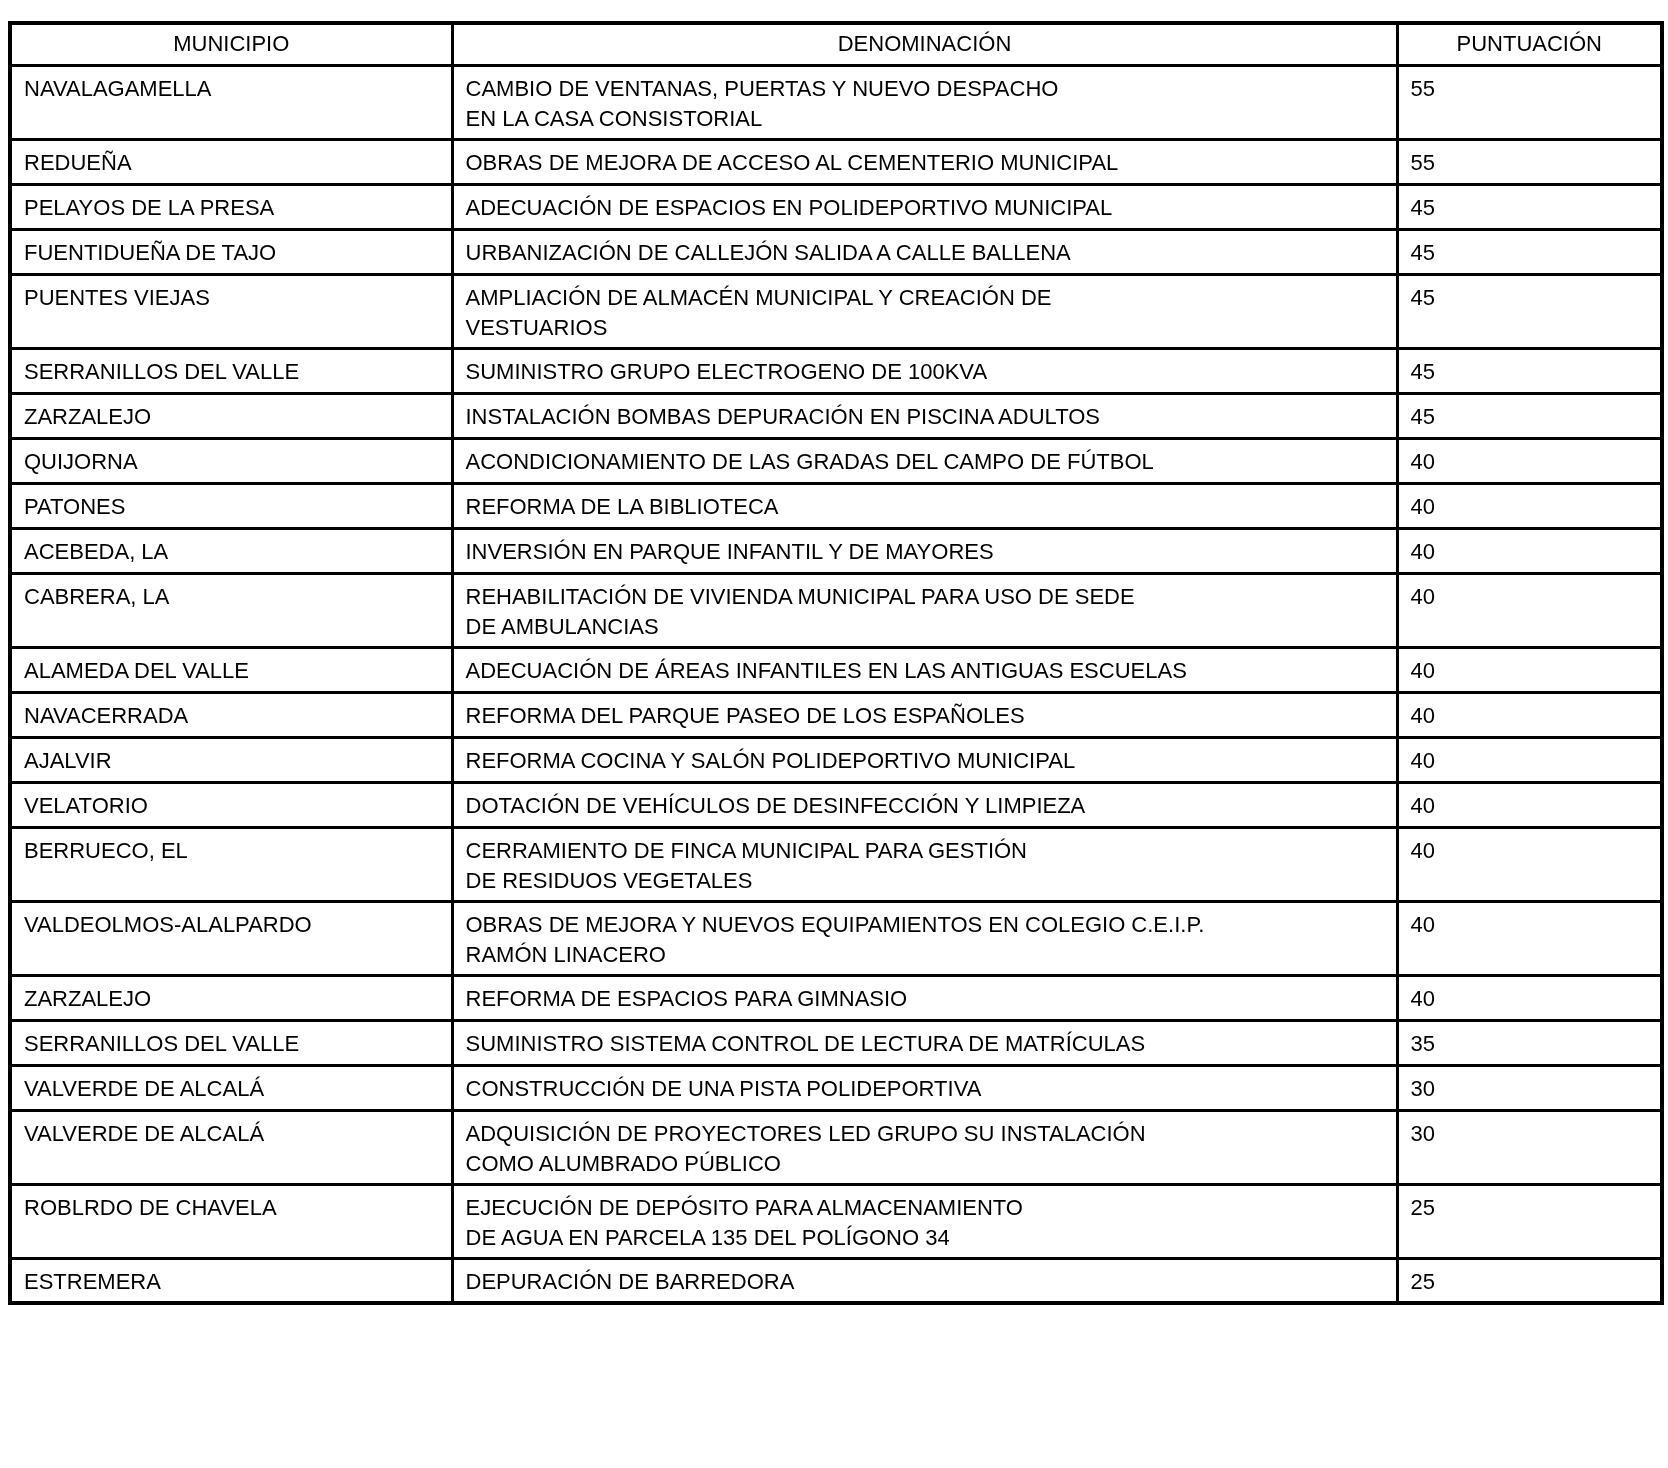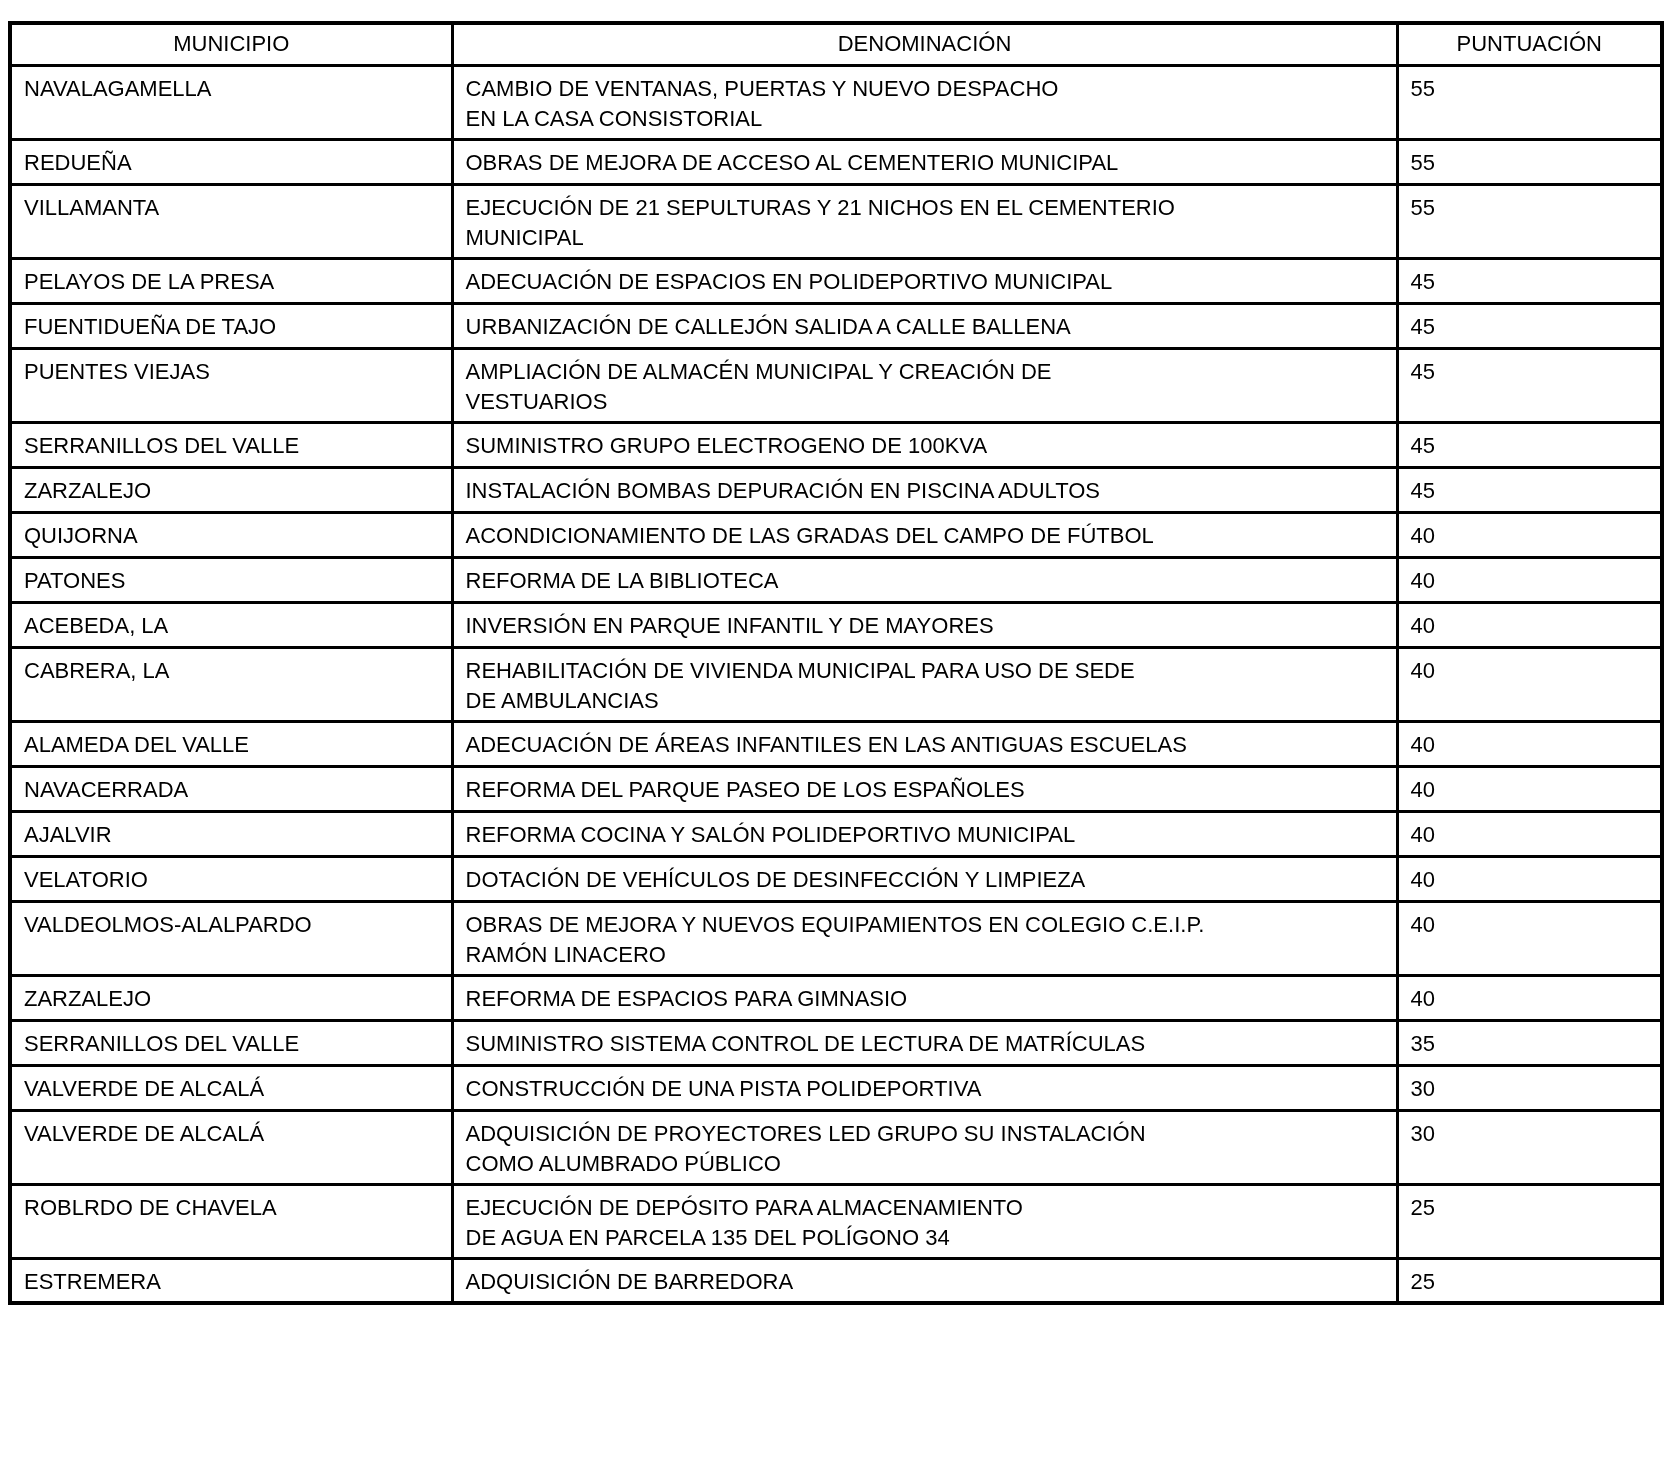--- a/index.html
+++ b/index.html
@@ -70,26 +70,20 @@
         <td class="col-denominacion">CAMBIO DE VENTANAS, PUERTAS Y NUEVO DESPACHO
 EN LA CASA CONSISTORIAL</td>
         <td class="col-puntuacion">55</td>
       </tr>
       <tr>
         <td class="col-municipio">REDUEÑA</td>
         <td class="col-denominacion">OBRAS DE MEJORA DE ACCESO AL CEMENTERIO MUNICIPAL</td>
         <td class="col-puntuacion">55</td>
       </tr>
       <tr>
-        <td class="col-municipio">VILLAMANTA</td>
-        <td class="col-denominacion">EJECUCIÓN DE 21 SEPULTURAS Y 21 NICHOS EN EL CEMENTERIO
-MUNICIPAL</td>
-        <td class="col-puntuacion">55</td>
-      </tr>
-      <tr>
         <td class="col-municipio">PELAYOS DE LA PRESA</td>
         <td class="col-denominacion">ADECUACIÓN DE ESPACIOS EN POLIDEPORTIVO MUNICIPAL</td>
         <td class="col-puntuacion">45</td>
       </tr>
       <tr>
         <td class="col-municipio">FUENTIDUEÑA DE TAJO</td>
         <td class="col-denominacion">URBANIZACIÓN DE CALLEJÓN SALIDA A CALLE BALLENA</td>
         <td class="col-puntuacion">45</td>
       </tr>
       <tr>
@@ -143,20 +137,26 @@
         <td class="col-municipio">AJALVIR</td>
         <td class="col-denominacion">REFORMA COCINA Y SALÓN POLIDEPORTIVO MUNICIPAL</td>
         <td class="col-puntuacion">40</td>
       </tr>
       <tr>
         <td class="col-municipio">VELATORIO</td>
         <td class="col-denominacion">DOTACIÓN DE VEHÍCULOS DE DESINFECCIÓN Y LIMPIEZA</td>
         <td class="col-puntuacion">40</td>
       </tr>
       <tr>
+        <td class="col-municipio">BERRUECO, EL</td>
+        <td class="col-denominacion">CERRAMIENTO DE FINCA MUNICIPAL PARA GESTIÓN
+DE RESIDUOS VEGETALES</td>
+        <td class="col-puntuacion">40</td>
+      </tr>
+      <tr>
         <td class="col-municipio">VALDEOLMOS-ALALPARDO</td>
         <td class="col-denominacion">OBRAS DE MEJORA Y NUEVOS EQUIPAMIENTOS EN COLEGIO C.E.I.P.
 RAMÓN LINACERO</td>
         <td class="col-puntuacion">40</td>
       </tr>
       <tr>
         <td class="col-municipio">ZARZALEJO</td>
         <td class="col-denominacion">REFORMA DE ESPACIOS PARA GIMNASIO</td>
         <td class="col-puntuacion">40</td>
       </tr>
@@ -177,17 +177,17 @@
         <td class="col-puntuacion">30</td>
       </tr>
       <tr>
         <td class="col-municipio">ROBLRDO DE CHAVELA</td>
         <td class="col-denominacion">EJECUCIÓN DE DEPÓSITO PARA ALMACENAMIENTO
 DE AGUA EN PARCELA 135 DEL POLÍGONO 34</td>
         <td class="col-puntuacion">25</td>
       </tr>
       <tr>
         <td class="col-municipio">ESTREMERA</td>
-        <td class="col-denominacion">ADQUISICIÓN DE BARREDORA</td>
+        <td class="col-denominacion">DEPURACIÓN DE BARREDORA</td>
         <td class="col-puntuacion">25</td>
       </tr>
     </tbody>
 </table>
 
 </body></html>

